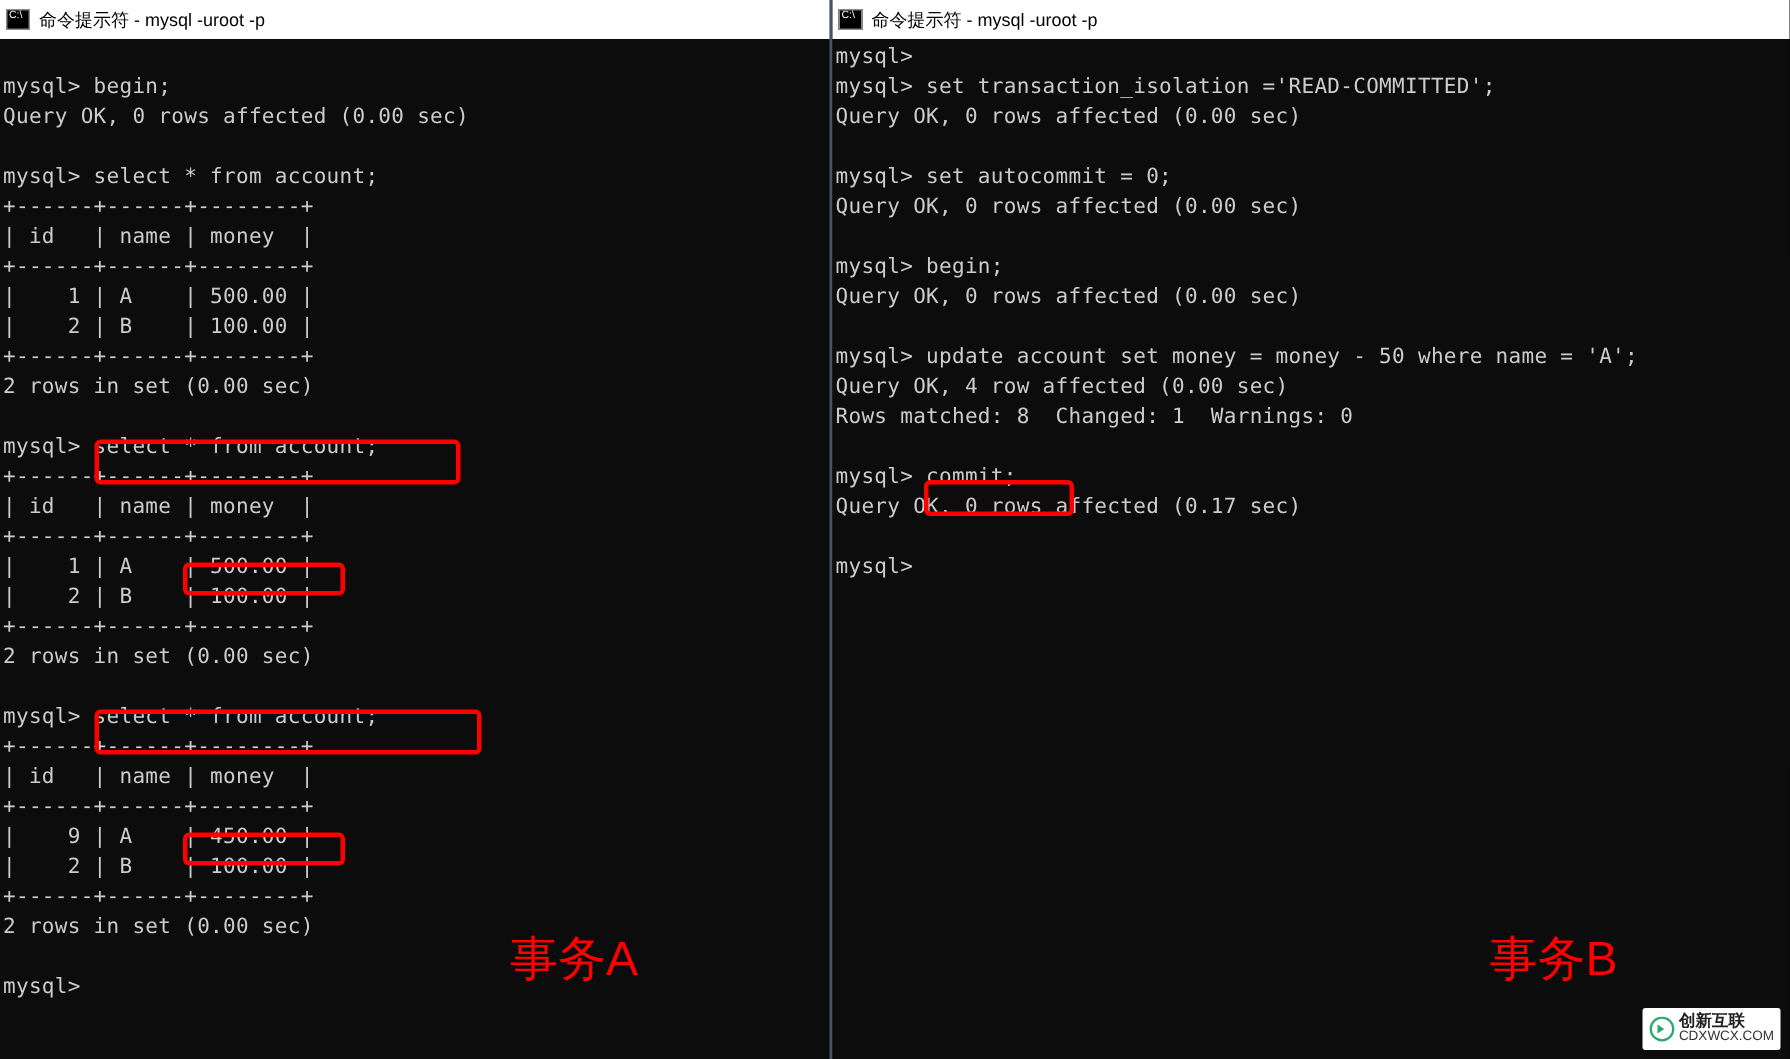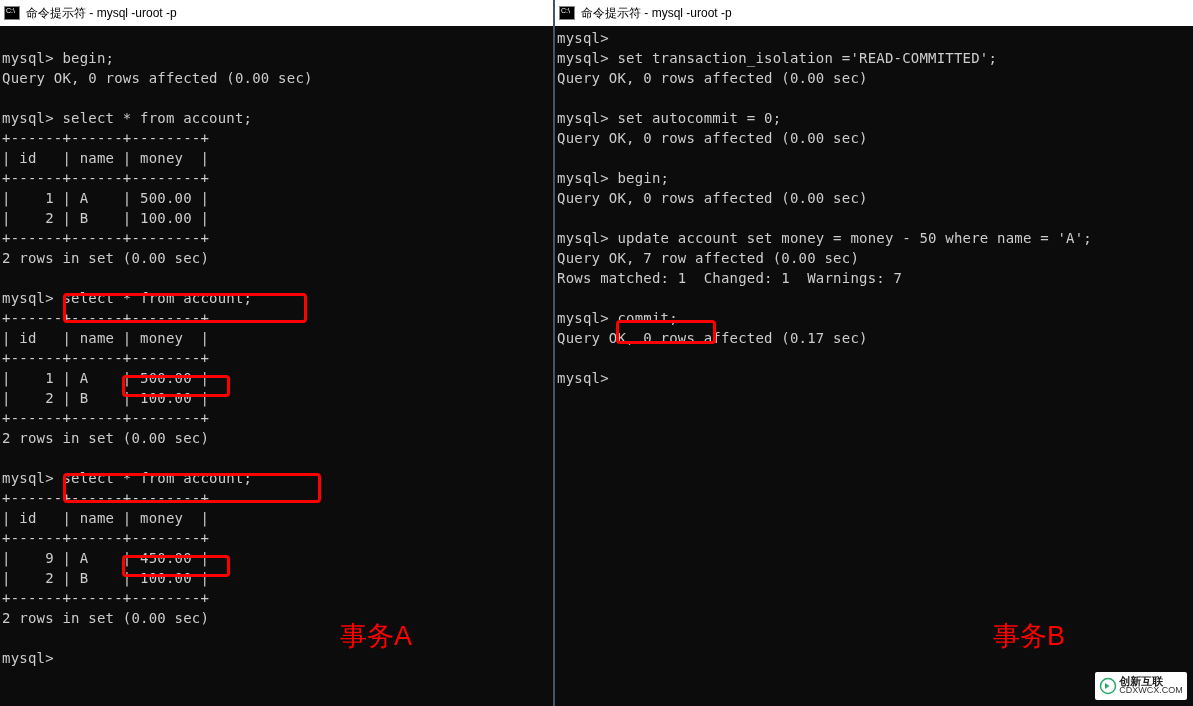--- a/index.html
+++ b/index.html
@@ -56,21 +56,21 @@
     .highlight-box {
       position: absolute;
       border: 3px solid #ff0000;
       border-radius: 4px;
       pointer-events: none;
     }
     .label-red {
       position: absolute;
       color: #ff0000;
       font-family: "Microsoft YaHei","SimHei",sans-serif;
-      font-size: 27px;
+      font-size: 32px;
       font-weight: 500;
     }
     .watermark {
       position: absolute;
       right: 6px;
       bottom: 6px;
       width: 92px;
       height: 28px;
       background: #fff;
       border-radius: 2px;
@@ -145,22 +145,22 @@
 <span>mysql&gt; set transaction_isolation ='READ-COMMITTED';</span>
 <span>Query OK, 0 rows affected (0.00 sec)</span>
 <span> </span>
 <span>mysql&gt; set autocommit = 0;</span>
 <span>Query OK, 0 rows affected (0.00 sec)</span>
 <span> </span>
 <span>mysql&gt; begin;</span>
 <span>Query OK, 0 rows affected (0.00 sec)</span>
 <span> </span>
 <span>mysql&gt; update account set money = money - 50 where name = 'A';</span>
-<span>Query OK, 7 row affected (0.00 sec)</span>
-<span>Rows matched: 1  Changed: 1  Warnings: 7</span>
+<span>Query OK, 4 row affected (0.00 sec)</span>
+<span>Rows matched: 8  Changed: 1  Warnings: 0</span>
 <span> </span>
 <span>mysql&gt; commit;</span>
 <span>Query OK, 0 rows affected (0.17 sec)</span>
 <span> </span>
 <span>mysql&gt;</span>
 </div>
 
   <div class="highlight-box" style="left:61px; top:320px; width:100px; height:24px;"></div>
 
   <div class="label-red" style="left:438px; top:618px;text-align:right;">事务B</div>

